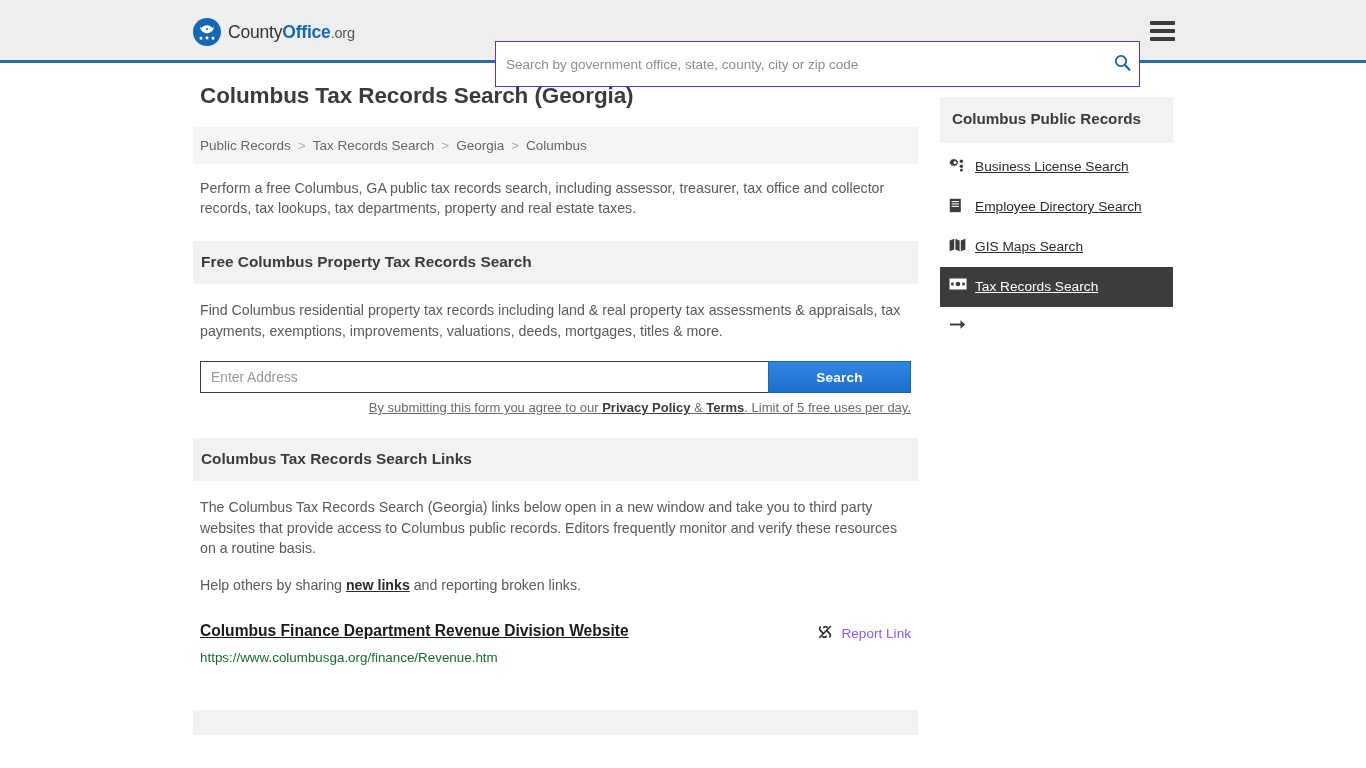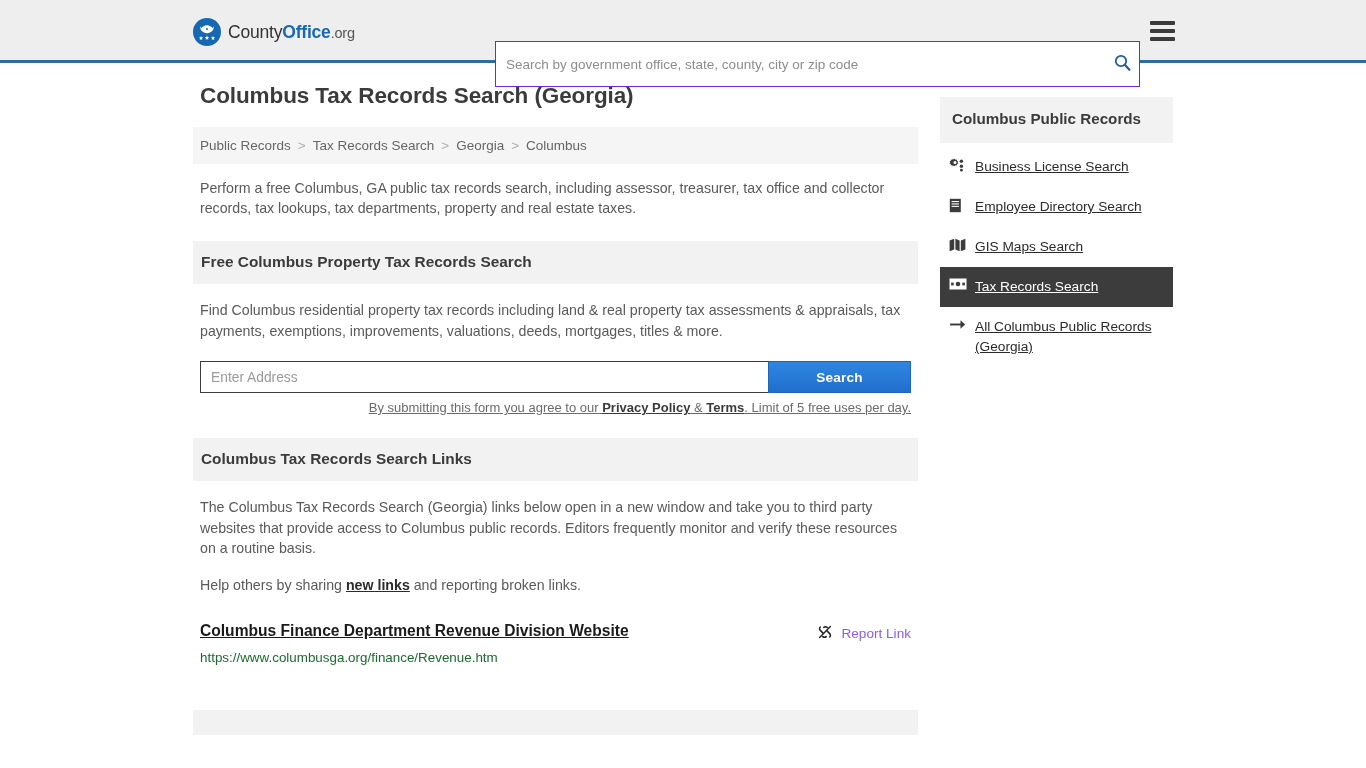--- a/index.html
+++ b/index.html
@@ -440,21 +440,20 @@
             <a>Tax Records Search</a>
           </li>
 
           <li class="side-item">
             <span class="ico">
               <svg width="17" height="13" viewBox="0 0 17 13">
                 <line x1="1" y1="6.5" x2="13.5" y2="6.5" stroke="#3c3c3c" stroke-width="1.9"></line>
                 <path d="M11.5 2.2 L16.2 6.5 L11.5 10.8 Z" fill="#3c3c3c"></path>
               </svg>
             </span>
-            <a>All Columbus Public Records (Georgia)</a>
           </li>
 
         </ul>
       </div>
 
     </div>
 
   </div>
 </div>
 

